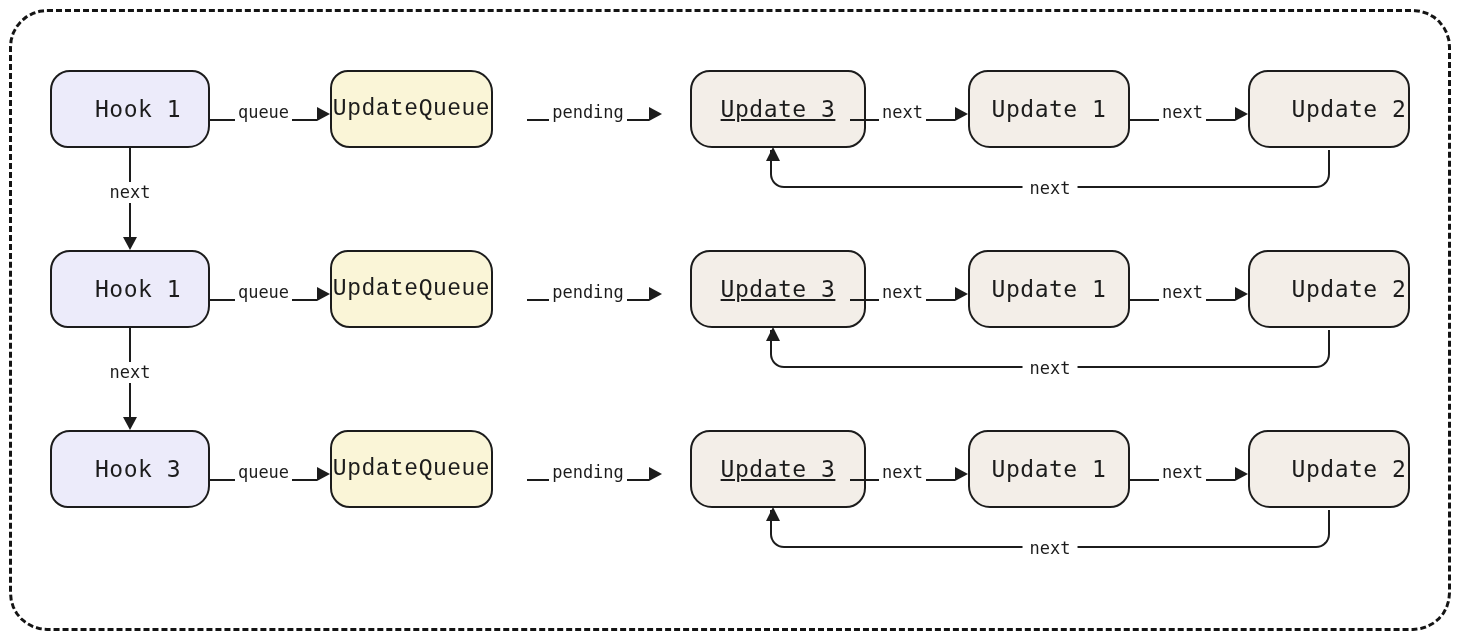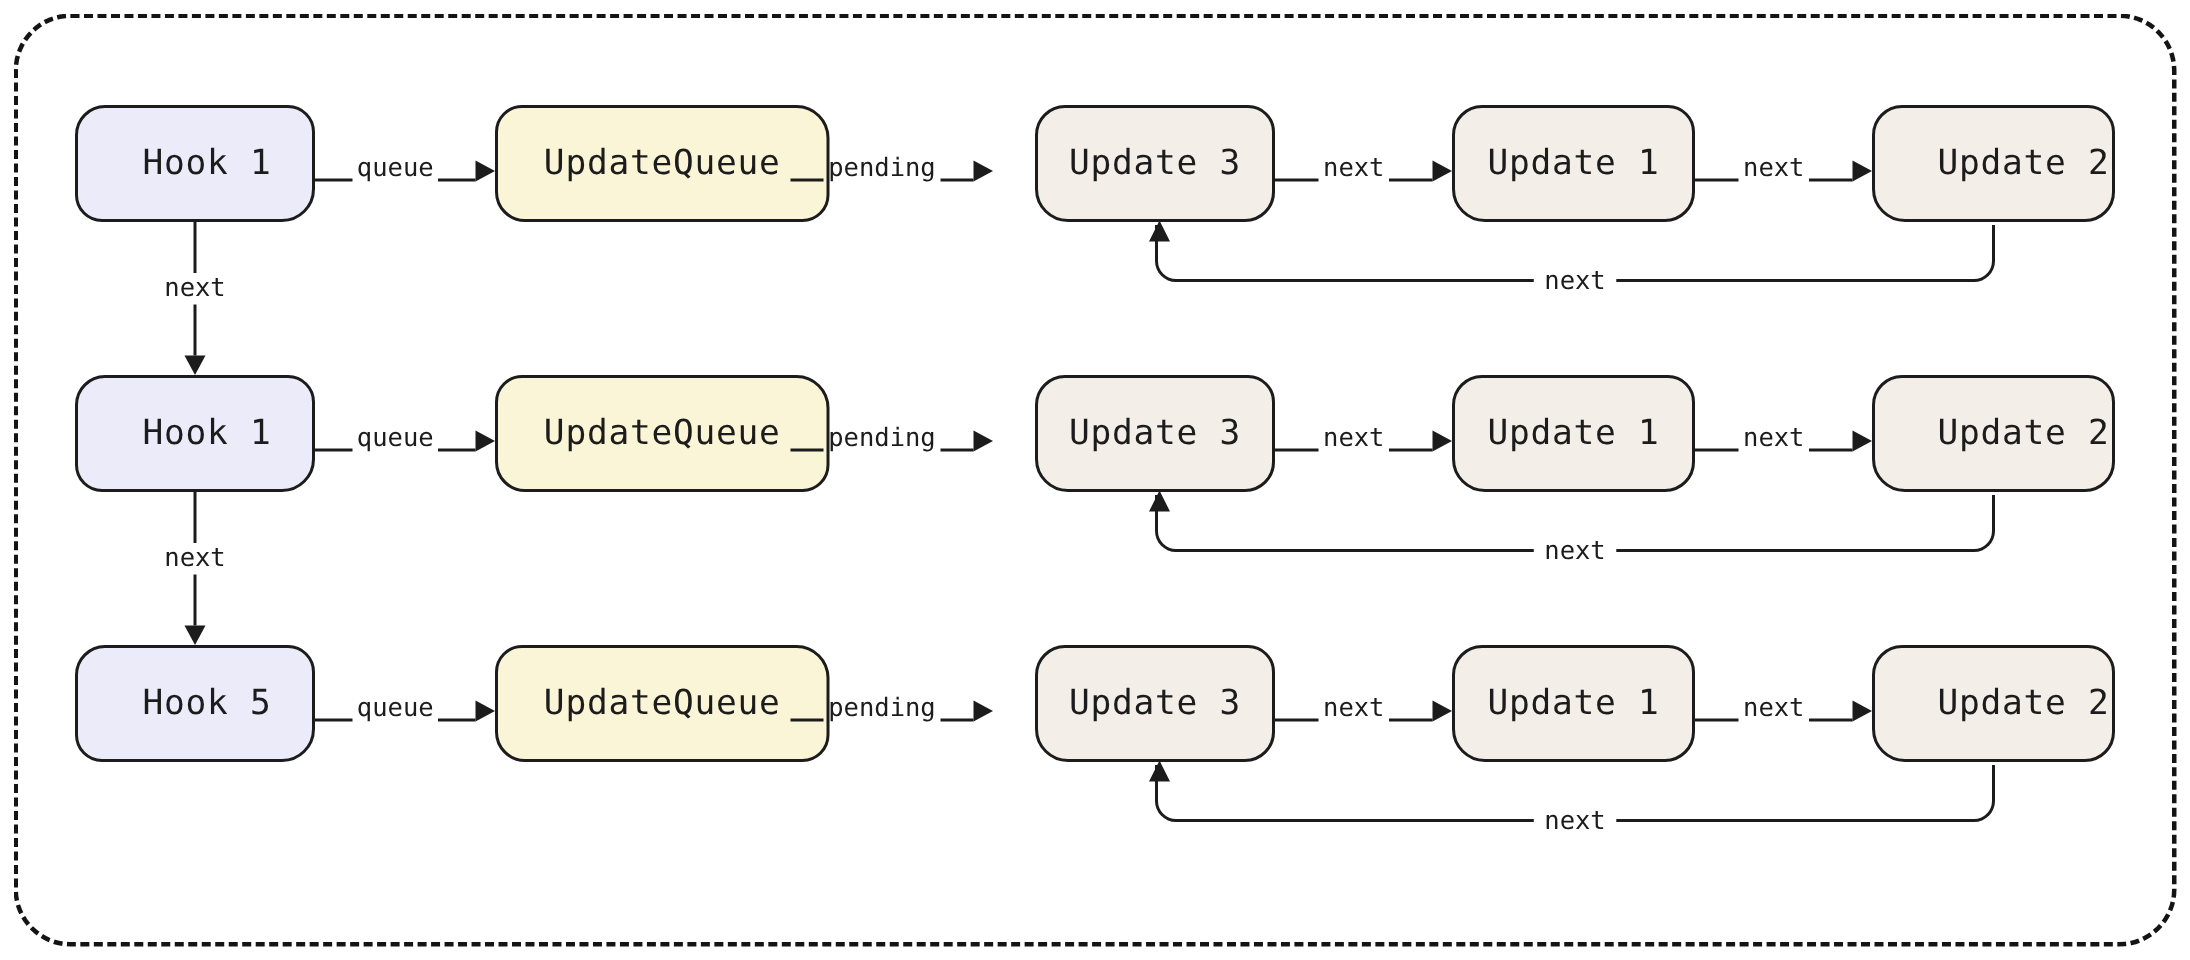--- a/index.html
+++ b/index.html
@@ -13,23 +13,23 @@
     border-radius:38px;pointer-events:none;
   }
   .row{position:absolute;left:0;width:1460px;height:0;}
   .box{
     position:absolute;height:78px;box-sizing:border-box;
     border:2.5px solid var(--stroke,#1c1c1c);
     display:flex;align-items:center;justify-content:center;
     font-size:23px;letter-spacing:.5px;white-space:nowrap;
   }
   .box.hook{left:50px;width:160px;background:var(--hook-fill,#ecebfa);border-radius:20px 18px 22px 18px;padding-left:16px;}
-  .box.qbox{left:330px;width:223px;background:var(--queue-fill,#faf5d7);border-radius:18px 22px 18px 20px;}
+  .box.qbox{left:330px;width:163px;background:var(--queue-fill,#faf5d7);border-radius:18px 22px 18px 20px;font-family:Liberation Mono, monospace;}
   .box.ubox{background:var(--update-fill,#f3eee8);border-radius:20px 18px 20px 22px;}
-  .box.u3{left:690px;width:160px;}
+  .box.u3{left:690px;width:176px;text-decoration:underline;}
   .box.u1{left:968px;width:162px;}
   .box.u2{left:1248px;width:162px;padding-left:40px;}
 
   .hconn{position:absolute;top:27px;height:24px;display:flex;align-items:flex-end;}
   .hconn .hline{flex:1;height:2.5px;background:var(--stroke,#1c1c1c);}
   .elabel{font-size:17px;line-height:1;padding:0 3px;color:var(--stroke,#1c1c1c);white-space:nowrap;}
   .tri-right{width:0;height:0;border-top:7px solid transparent;border-bottom:7px solid transparent;border-left:13px solid var(--stroke,#1c1c1c);}
   .tri-down{width:0;height:0;border-left:7px solid transparent;border-right:7px solid transparent;border-top:13px solid var(--stroke,#1c1c1c);}
   .tri-up{width:0;height:0;border-left:7px solid transparent;border-right:7px solid transparent;border-bottom:14px solid var(--stroke,#1c1c1c);}
 
@@ -168,21 +168,21 @@
     <div class="vconn">
       <div class="vline"></div>
       <span class="elabel">next</span>
       <div class="vline"></div>
       <div class="tri-down"></div>
     </div>
   </div>
 
   <div class="row" style="top:430px">
     <div class="box hook">
-      <span>Hook 5</span>
+      <span>Hook 3</span>
     </div>
     <div class="hconn conn-queue">
       <div class="hline"></div>
       <span class="elabel">queue</span>
       <div class="hline"></div>
       <div class="tri-right"></div>
     </div>
     <div class="box qbox">
       <span>UpdateQueue</span>
     </div>

